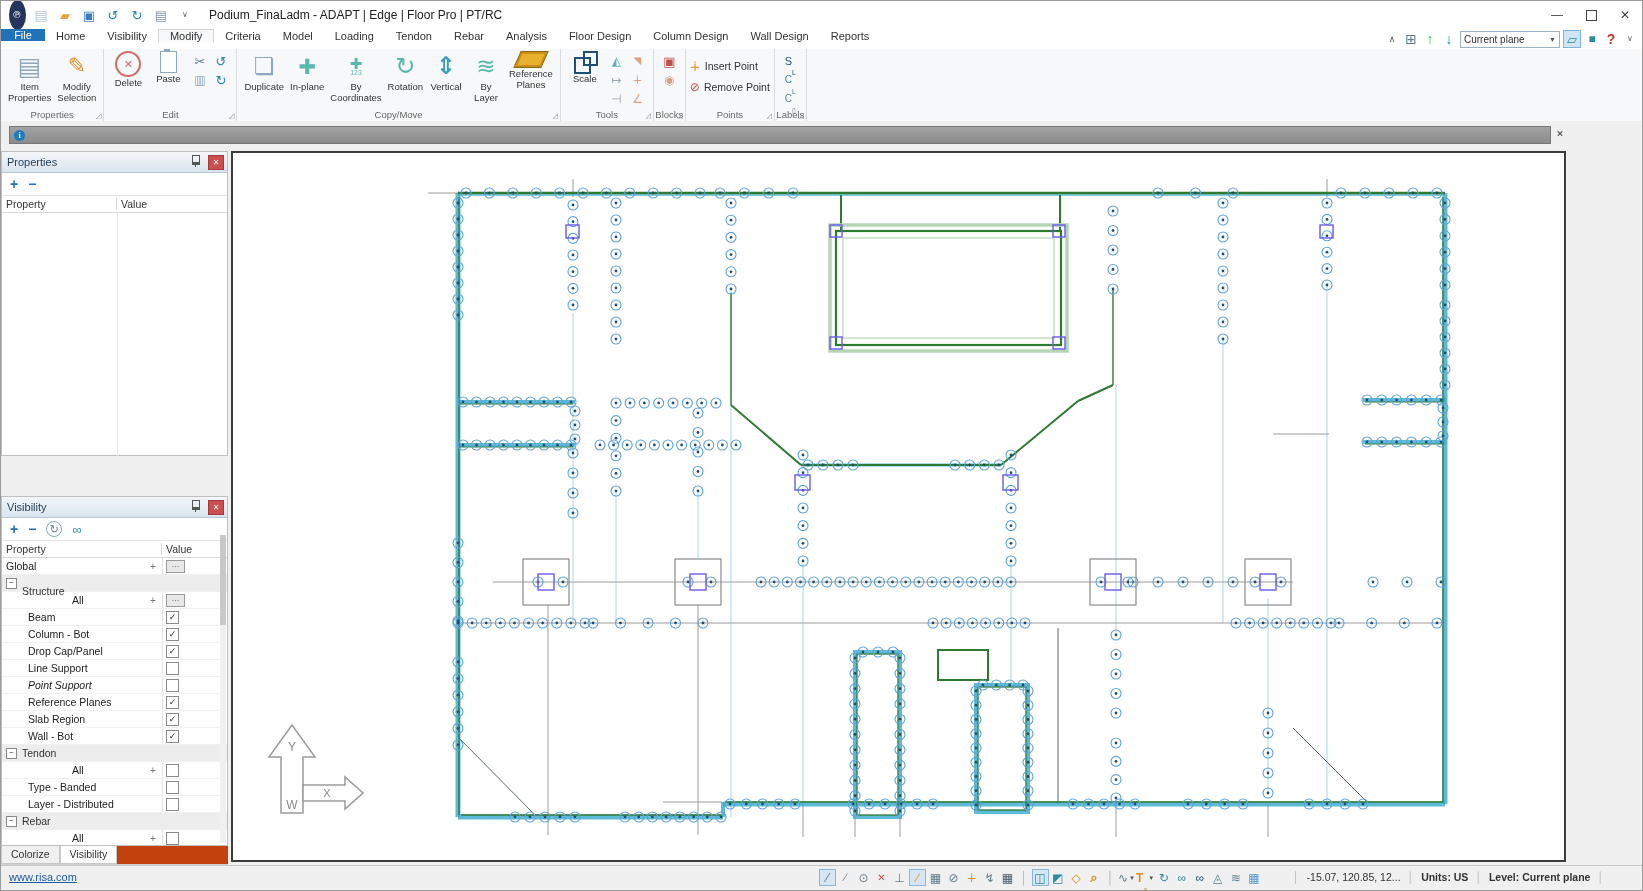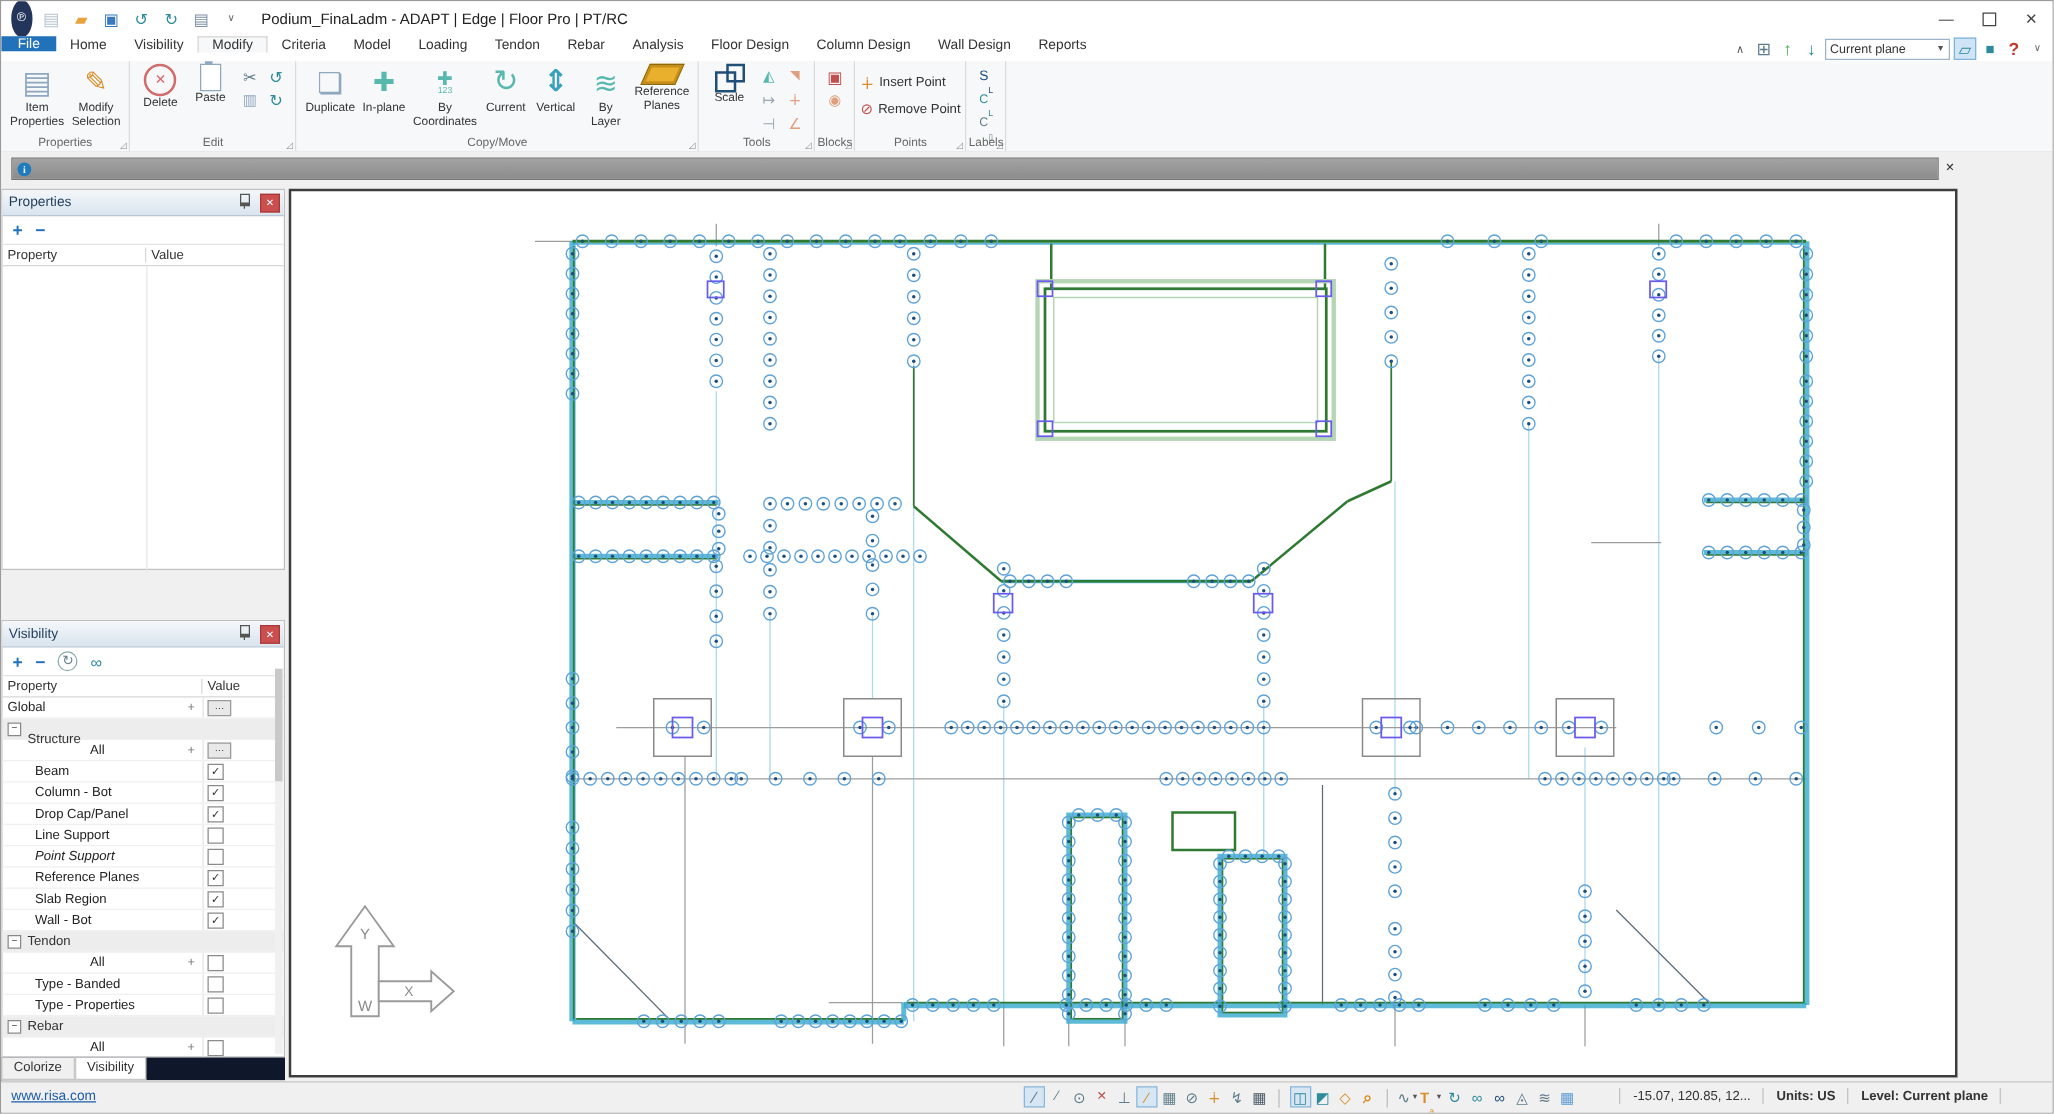--- a/index.html
+++ b/index.html
@@ -66,21 +66,21 @@
   .pbody .divline{position:absolute;top:0;bottom:0;width:1px;background:#e8e8e8;}
   .vrow{height:16px;display:flex;align-items:center;font-size:10.5px;color:#222;border-bottom:1px solid #f0f0f0;position:relative;}
   .vrow.section{background:#ededed;color:#333;}
   .exbox{width:9px;height:9px;border:1px solid #888;background:#fff;font-size:8px;line-height:7px;text-align:center;color:#333;margin:0 5px 0 4px;}
   .plus{position:absolute;left:148px;font-size:10px;color:#777;}
   .vval{position:absolute;left:160px;width:60px;display:flex;align-items:center;border-left:1px solid #e4e4e4;height:100%;padding-left:3px;box-sizing:border-box;}
   .chk{width:11px;height:11px;border:1px solid #8a8a8a;background:#fff;font-size:9px;line-height:10px;text-align:center;color:#333;}
   .dots{width:17px;height:11px;border:1px solid #9a9a9a;background:#e8e8e8;font-size:8px;line-height:8px;text-align:center;color:#333;}
   .vscroll{position:absolute;right:1px;top:38px;bottom:2px;width:6px;background:#f0f0f0;}
   .vscroll .thumb{width:6px;height:90px;background:#c9c9c9;}
-  .btabs{position:absolute;left:0;top:725px;width:227px;height:18px;display:flex;background:#0f172a;border-bottom:1px solid #d0d0d0;}
+  .btabs{position:absolute;left:0;top:725px;width:227px;height:18px;display:flex;background:#c2410c;border-bottom:1px solid #d0d0d0;}
   .btab{padding:2px 9px;font-size:10.5px;color:#333;border:1px solid #c8c8c8;border-top:none;background:#f0f0f0;}
   .btab.active{background:#fff;}
   
   .canvas{position:absolute;left:230px;top:30px;width:1335px;height:711px;background:#fff;border:2px solid #3c3c3c;box-sizing:border-box;}
   .canvas svg{display:block;width:100%;height:100%;}
   
   .statusbar{position:absolute;left:0;top:864px;width:100%;height:27px;background:#f0f0f0;border-top:1px solid #c8c8c8;box-sizing:border-box;}
   .slink{position:absolute;left:8px;top:5px;font-size:11px;color:#1a5ca8;}
   .sics{position:absolute;left:818px;top:3px;display:flex;align-items:center;gap:1px;}
   .sic{min-width:17px;height:17px;display:flex;align-items:center;justify-content:center;font-size:12px;color:#607d8b;position:relative;}
@@ -288,21 +288,21 @@
               <span style="color: rgb(87, 184, 174); font-size: 15px;">✚</span>
               <span class="sub" style="color: rgb(87, 184, 174);">123</span>
             </div>
             <div class="rlab">By
 Coordinates</div>
           </div>
           <div class="rbtn">
             <div class="ric big">
               <span style="color: rgb(87, 184, 174); font-size: 24px;">↻</span>
             </div>
-            <div class="rlab">Current</div>
+            <div class="rlab">Rotation</div>
           </div>
           <div class="rbtn">
             <div class="ric big">
               <span style="color: rgb(58, 160, 192); font-size: 24px; font-weight: bold;">⇕</span>
             </div>
             <div class="rlab">Vertical</div>
           </div>
           <div class="rbtn">
             <div class="ric big">
               <span style="color: rgb(87, 184, 174); font-size: 23px;">≋</span>
@@ -548,21 +548,21 @@
               <span class="chk"></span>
             </div>
           </div>
           <div class="vrow">
             <span style="padding-left: 26px;">Type - Banded</span>
             <div class="vval">
               <span class="chk"></span>
             </div>
           </div>
           <div class="vrow">
-            <span style="padding-left: 26px;">Type - Properties</span>
+            <span style="padding-left: 26px;">Layer - Distributed</span>
             <div class="vval">
               <span class="chk"></span>
             </div>
           </div>
           <div class="vrow section">
             <span class="exbox">−</span>
             <span style="padding-left: 0px;">Rebar</span>
           </div>
           <div class="vrow">
             <span style="padding-left: 70px;">All</span>

